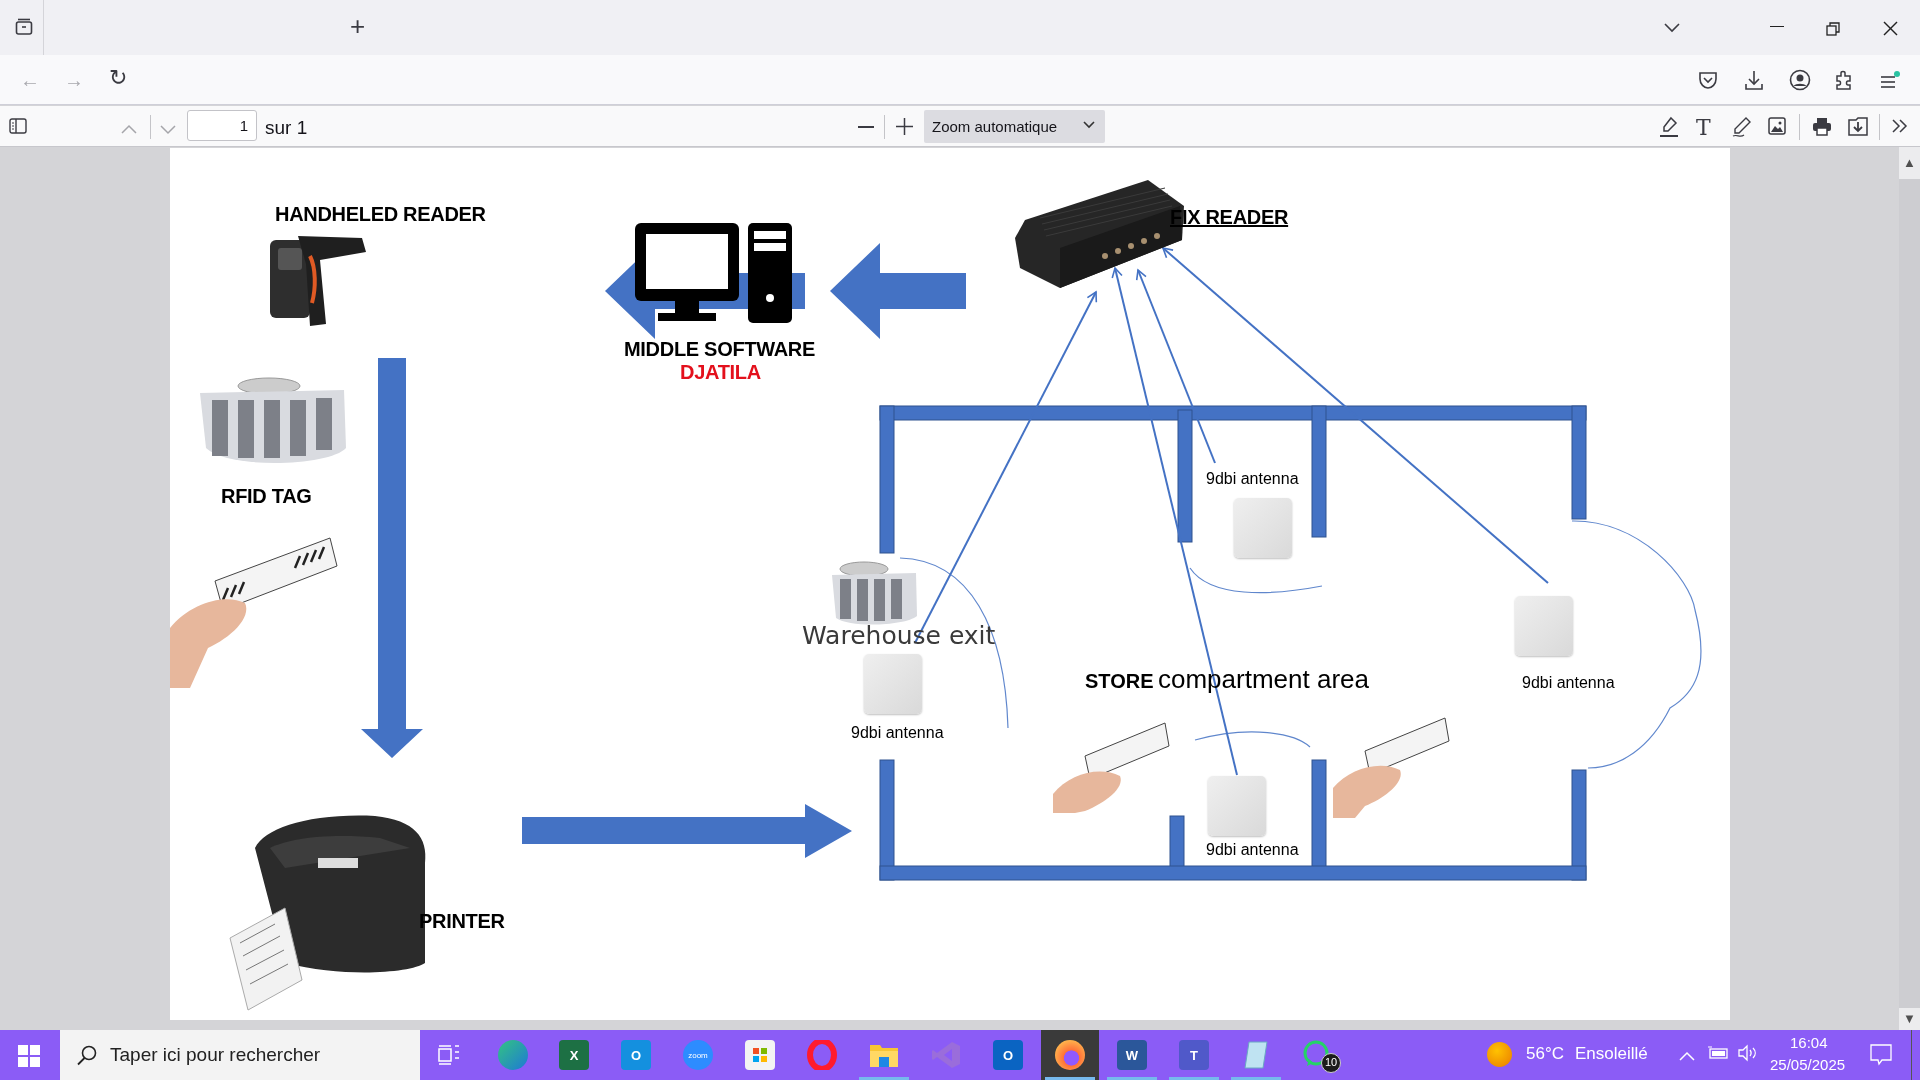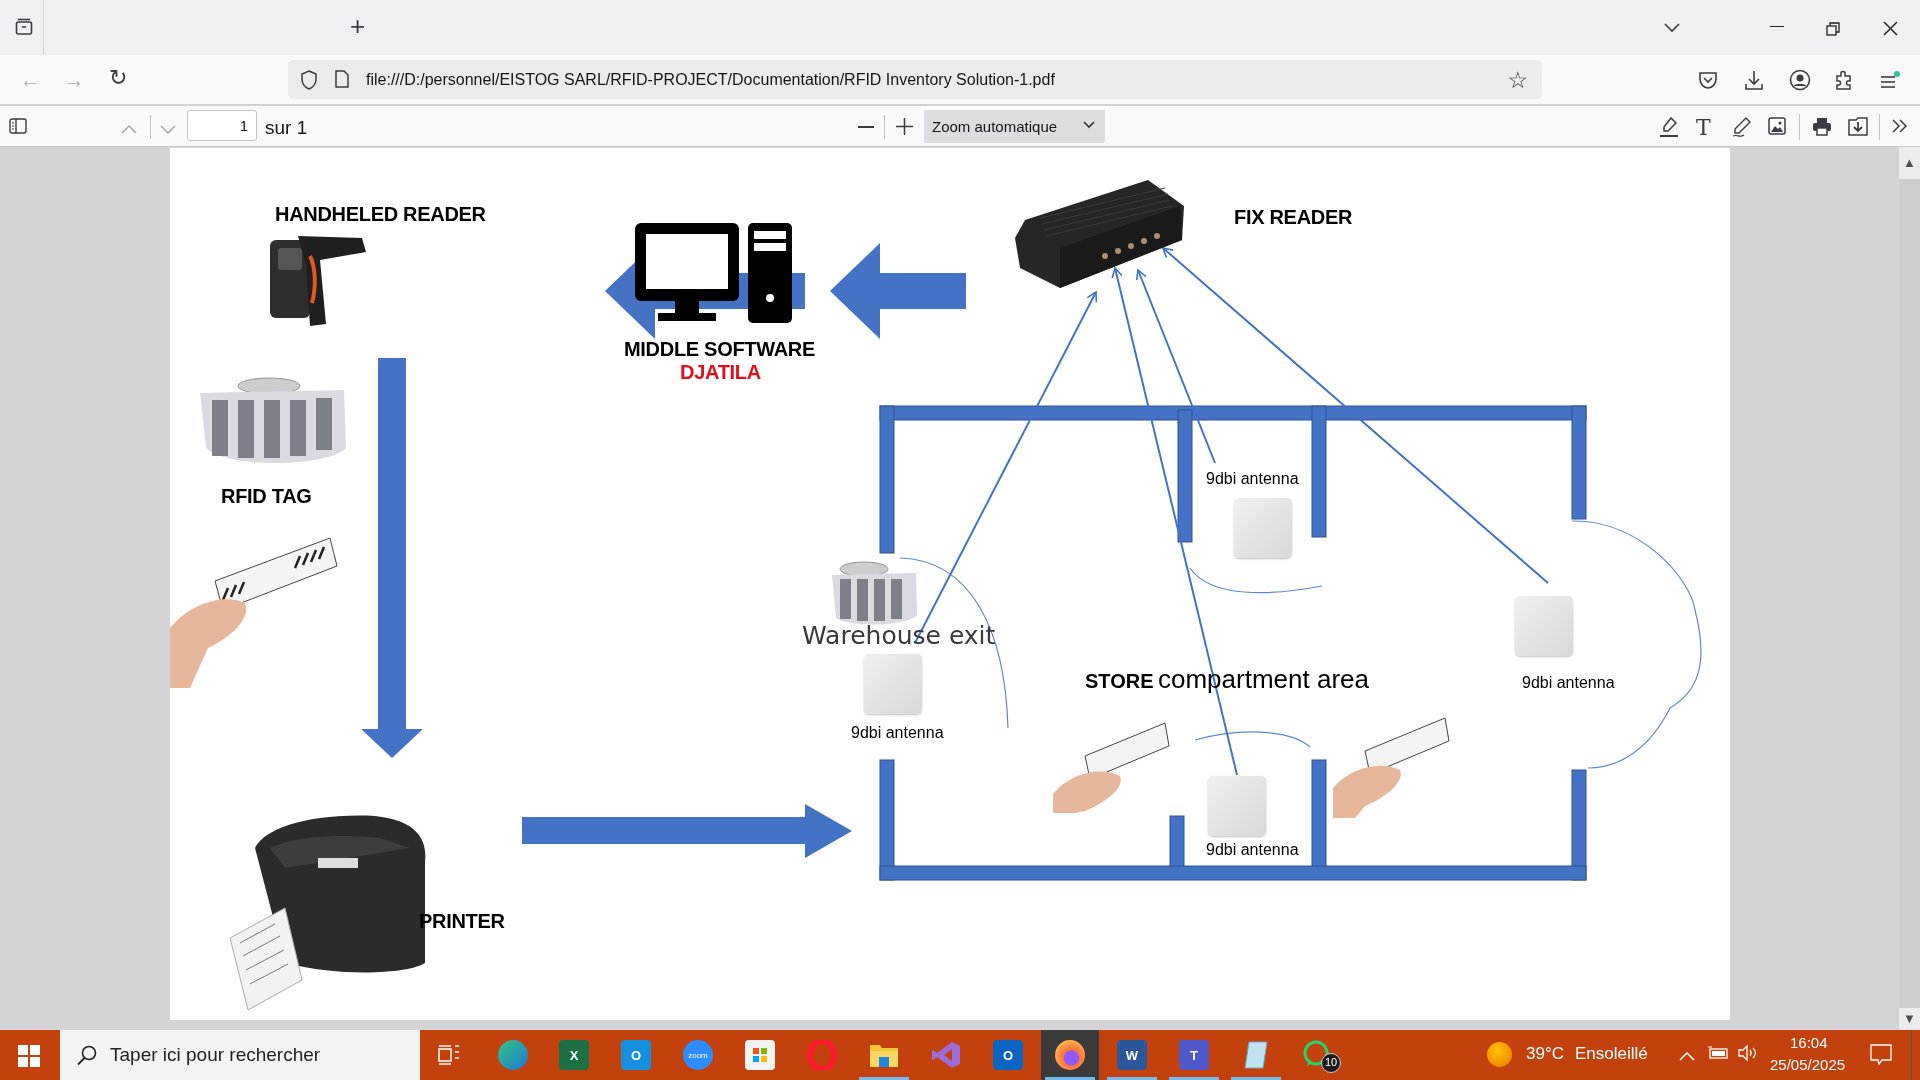--- a/index.html
+++ b/index.html
@@ -26,21 +26,21 @@
   
   #viewer { position: absolute; left: 0; top: 147px; width: 1899px; height: 883px; background: #d4d4d7; }
   #scrollbar { position: absolute; left: 1899px; top: 147px; width: 21px; height: 883px; background: #cdcdd1; }
   #scrollbar .up, #scrollbar .down { position: absolute; left: 0; width: 21px; height: 32px; background: #ececee; color: #505050; font-size: 13px; text-align: center; line-height: 32px; }
   #page { position: absolute; left: 170px; top: 148px; width: 1560px; height: 872px; background: #fff; overflow: hidden; }
   .lbl-b { position: absolute; font-family: "Liberation Sans", sans-serif; font-weight: bold; font-size: 20px; color: #000; white-space: nowrap; letter-spacing: -0.3px; }
   .lbl-n { position: absolute; font-family: "Liberation Sans", sans-serif; font-size: 16px; color: #000; white-space: nowrap; }
   .lbl-area { position: absolute; font-family: "DejaVu Sans", sans-serif; font-size: 25px; color: #3a3a3a; white-space: nowrap; }
   .antenna { position: absolute; width: 58px; height: 60px; background: linear-gradient(135deg,#efefef,#d9d9d9); border-radius: 5px; box-shadow: 0 1px 2px rgba(0,0,0,.25); }
   
-  #taskbar { position: absolute; left: 0; top: 1030px; width: 1920px; height: 50px; background: #c2410c; }
+  #taskbar { position: absolute; left: 0; top: 1030px; width: 1920px; height: 50px; background: #8b5cf6; }
   #search { position: absolute; left: 60px; top: 0; width: 360px; height: 50px; background: #f3f3f3; }
   #search .txt { position: absolute; left: 50px; top: 14px; font-size: 19px; color: #222; }
   .tapp { position: absolute; top: 0; width: 58px; height: 50px; display: flex; align-items: center; justify-content: center; }
   .tapp .ic { width: 30px; height: 30px; border-radius: 4px; display: flex; align-items: center; justify-content: center; font: bold 13px "Liberation Sans", sans-serif; color: #fff; }
   .tapp .ul { position: absolute; bottom: 0; left: 4px; right: 4px; height: 3px; background: #76b9ed; }
   .tray { position: absolute; color: #fff; font-size: 17px; white-space: nowrap; }
 </style>
 </head>
 <body>
 
@@ -71,34 +71,20 @@
         <line x1="1" y1="1" x2="14" y2="14" stroke="#222" stroke-width="1.4"></line>
         <line x1="14" y1="1" x2="1" y2="14" stroke="#222" stroke-width="1.4"></line>
       </svg>
   </div>
 </div>
 
 <div id="navbar">
   <div class="tbicon" style="left:20px;top:15px;color:#a8a8ad;">←</div>
   <div class="tbicon" style="left:64px;top:15px;color:#a8a8ad;">→</div>
   <div class="tbicon" style="left:109px;top:13px;font-size:22px;">↻</div>
-  <div id="urlbar">
-    <span class="abs" style="left:12px;top:10px;">
-      <svg width="18" height="20" viewBox="0 0 18 20">
-          <path d="M9 1 L16 4 V9 C16 14 12.5 17.5 9 19 C5.5 17.5 2 14 2 9 V4 Z" fill="none" stroke="#3b3b42" stroke-width="1.5"></path>
-        </svg>
-    </span>
-    <span class="abs" style="left:47px;top:10px;">
-      <svg width="14" height="18" viewBox="0 0 14 18">
-          <path d="M1 1 H9 L13 5 V17 H1 Z" fill="none" stroke="#3b3b42" stroke-width="1.5"></path>
-        </svg>
-    </span>
-    <span class="url">file:///D:/personnel/EISTOG SARL/RFID-PROJECT/Documentation/RFID Inventory Solution-1.pdf</span>
-    <span class="abs" style="right:14px;top:7px;font-size:23px;color:#3b3b42;">☆</span>
-  </div>
   <span class="abs" style="left:1698px;top:15px;">
     <svg width="20" height="20" viewBox="0 0 20 20">
         <path d="M2 3 H18 V9 C18 14 14 18 10 18 C6 18 2 14 2 9 Z" fill="none" stroke="#3b3b42" stroke-width="1.6"></path>
         <polyline points="6,8 10,12 14,8" fill="none" stroke="#3b3b42" stroke-width="1.6"></polyline>
       </svg>
   </span>
   <span class="abs" style="left:1744px;top:14px;">
     <svg width="20" height="22" viewBox="0 0 20 22">
         <line x1="10" y1="2" x2="10" y2="15" stroke="#3b3b42" stroke-width="1.6"></line>
         <polyline points="5,10 10,15 15,10" fill="none" stroke="#3b3b42" stroke-width="1.6"></polyline>
@@ -353,21 +339,21 @@
   </svg>
 
   <div class="antenna" style="left:694px;top:506px;"></div>
   <div class="antenna" style="left:1064px;top:350px;"></div>
   <div class="antenna" style="left:1345px;top:448px;"></div>
   <div class="antenna" style="left:1038px;top:628px;"></div>
 
   <span class="lbl-b" style="left:105px;top:55px;">HANDHELED READER</span>
   <span class="lbl-b" style="left:454px;top:190px;">MIDDLE SOFTWARE</span>
   <span class="lbl-b" style="left:510px;top:213px;color:#e3101c;">DJATILA</span>
-  <span class="lbl-b" style="left:1064px;top:58px;">FIX READER</span>
+  <span class="lbl-b" style="left:1000px;top:58px;text-decoration:underline;">FIX READER</span>
   <span class="lbl-b" style="left:51px;top:337px;">RFID TAG</span>
   <span class="lbl-b" style="left:249px;top:762px;">PRINTER</span>
   <span class="lbl-area" style="left:632px;top:473px;">Warehouse exit</span>
   <span class="abs" style="left:915px;top:516px;white-space:nowrap;">
     <span style="font:bold 20px 'Liberation Sans',sans-serif;color:#000;">STORE</span>
     <span style="font:26px 'Liberation Sans',sans-serif;color:#000;">compartment area</span>
   </span>
   <span class="lbl-n" style="left:681px;top:576px;">9dbi antenna</span>
   <span class="lbl-n" style="left:1036px;top:322px;">9dbi antenna</span>
   <span class="lbl-n" style="left:1352px;top:526px;">9dbi antenna</span>
@@ -466,21 +452,21 @@
   </div>
   <div class="tapp" style="left:1289px;">
     <svg width="32" height="32" viewBox="0 0 32 32">
         <circle cx="14" cy="14" r="11" fill="none" stroke="#25d366" stroke-width="3"></circle>
         <path d="M5 27 L7 20 L11 24 Z" fill="#25d366"></path>
       </svg>
     <span class="abs" style="left:32px;top:23px;width:20px;height:20px;border-radius:50%;background:#1c1c1c;border:1.5px solid #ccc;color:#fff;font-size:11px;text-align:center;line-height:17px;">10</span>
   </div>
 
   <span class="abs" style="left:1487px;top:12px;width:25px;height:25px;border-radius:50%;background:radial-gradient(circle at 40% 35%,#ffc200,#e97a00);"></span>
-  <span class="tray" style="left:1526px;top:14px;">39°C</span>
+  <span class="tray" style="left:1526px;top:14px;">56°C</span>
   <span class="tray" style="left:1575px;top:14px;">Ensoleillé</span>
   <span class="abs" style="left:1679px;top:17px;">
     <svg width="16" height="10" viewBox="0 0 16 10">
         <polyline points="1,9 8,2 15,9" fill="none" stroke="#fff" stroke-width="1.5"></polyline>
       </svg>
   </span>
   <span class="abs" style="left:1707px;top:16px;">
     <svg width="22" height="14" viewBox="0 0 22 14">
         <rect x="3" y="3" width="17" height="9" fill="none" stroke="#fff" stroke-width="1.3"></rect>
         <rect x="5" y="5" width="13" height="5" fill="#fff"></rect>

